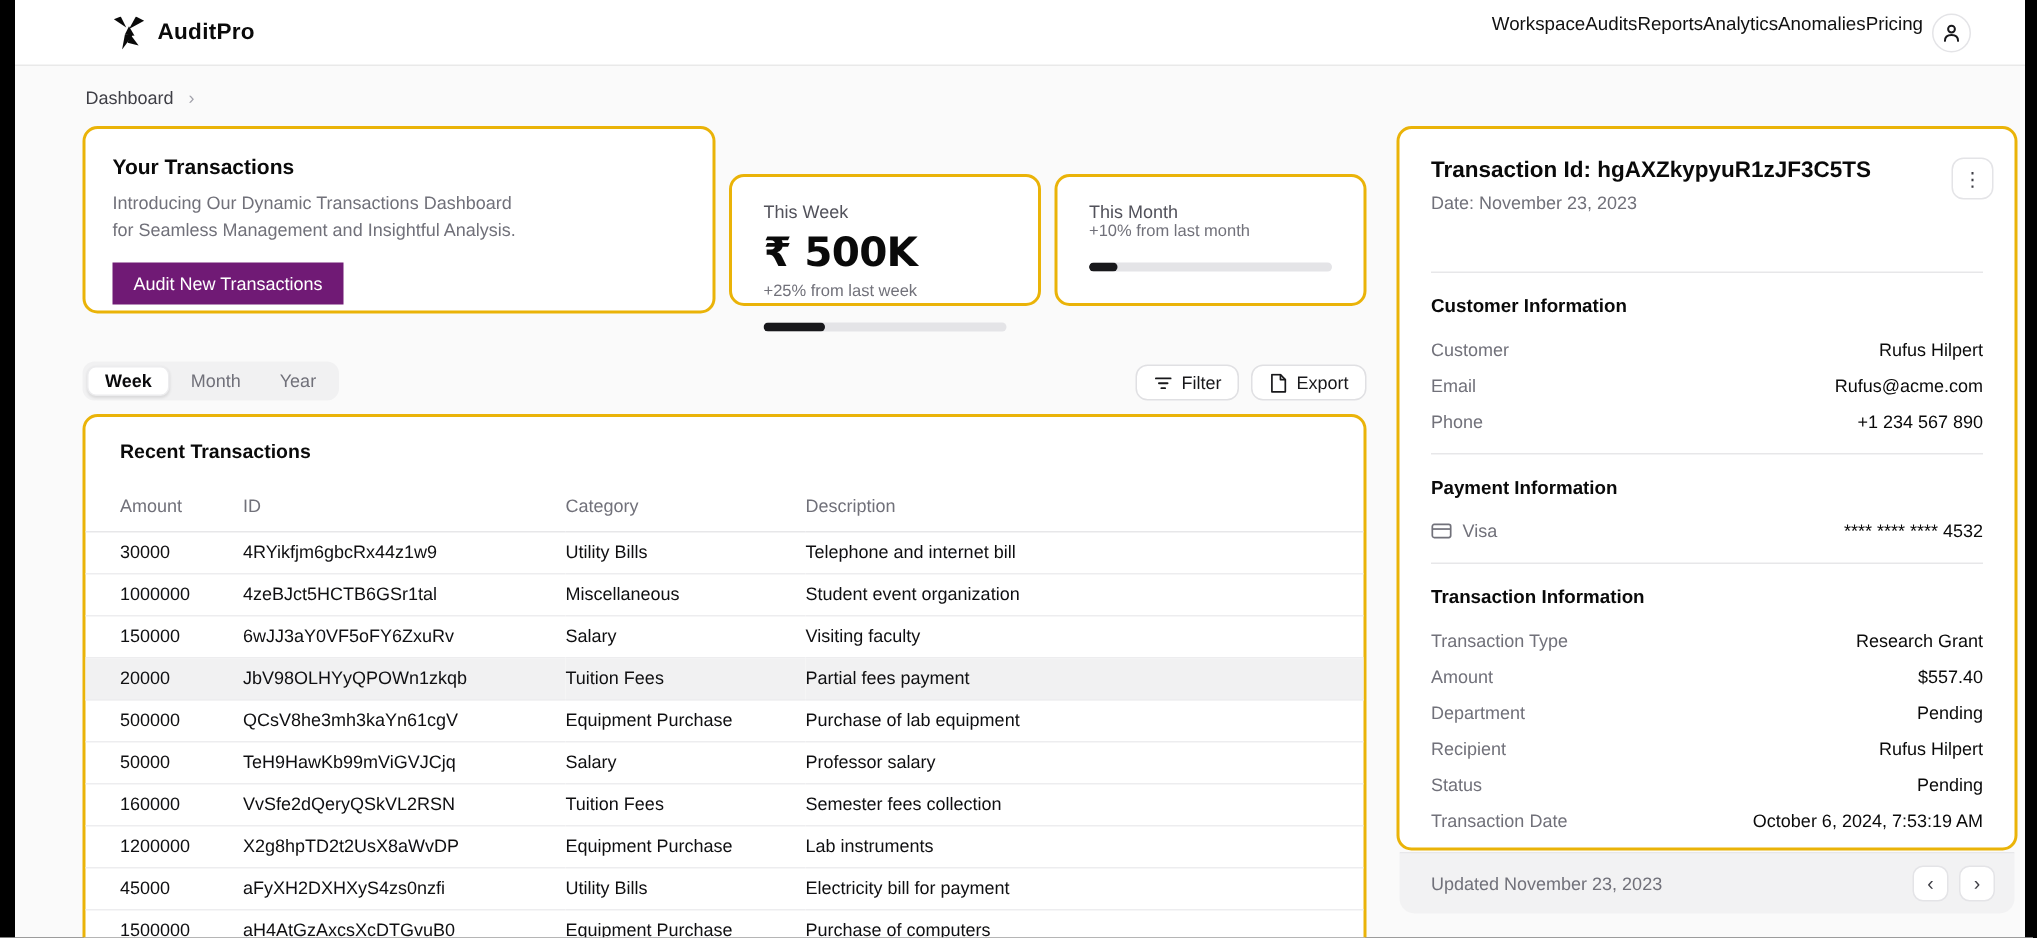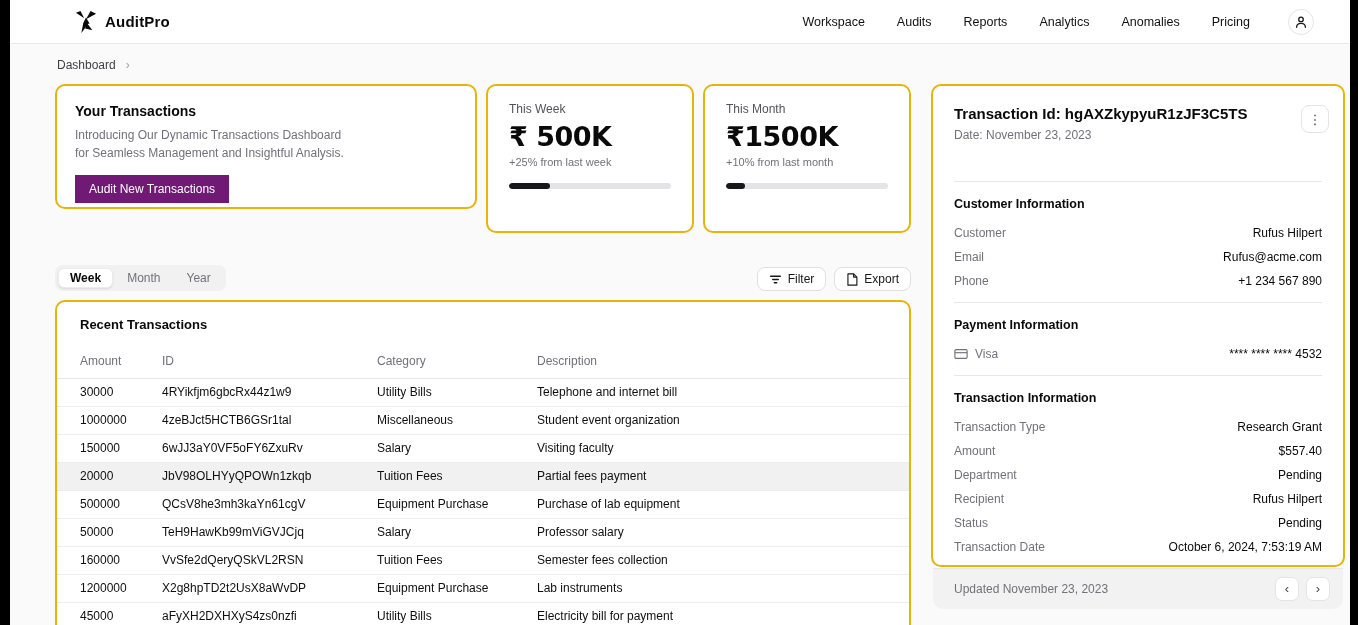--- a/index.html
+++ b/index.html
@@ -4,38 +4,38 @@
 <style>
   * { margin:0; padding:0; box-sizing:border-box; }
   html,body { width:1358px; height:625px; overflow:hidden; }
   body { background:#000; font-family:"Liberation Sans", sans-serif; }
   .app { position:relative; margin-left:10px; width:1340px; height:625px; background:#fafafa; overflow:hidden; }
 
   
   .topbar { height:44px; background:#fff; border-bottom:1px solid #e9e9e9; display:flex; align-items:center; justify-content:space-between; padding:0 36px 0 65px; }
   .brand { display:flex; align-items:center; gap:8px; }
   .brand-name { font-size:15px; font-weight:800; color:#0a0a0a; letter-spacing:.2px; }
-  .nav { display:flex; align-items:center; gap:32px; }
+  .nav { display:flex; align-items:flex-start; gap:0; }
   .nav-item { font-size:12.5px; color:#111; cursor:pointer; text-decoration:none; }
   .avatar { width:26px; height:26px; border-radius:50%; border:1px solid #e4e4e7; background:#fff; display:flex; align-items:center; justify-content:center; margin-left:6px; }
 
   
   .main { padding:14px 0 0 45px; }
   .breadcrumb { display:flex; align-items:center; gap:10px; font-size:12px; color:#3f3f46; margin:0 0 12px 2px; }
   .crumb-sep { color:#a1a1aa; font-size:12px; }
   .layout { display:grid; grid-template-columns:856px 414px; gap:20px; align-items:start; }
 
   
   .cards-row { display:grid; grid-template-columns:422px 208px 208px; gap:9px; }
   .card { background:#fff; border:2px solid #eab308; border-radius:10px; }
   .hero-card { padding:17px 18px; height:125px; }
   .hero-title { font-size:14px; font-weight:700; color:#0a0a0a; margin-bottom:7px; }
   .hero-sub { font-size:12px; color:#71717a; line-height:1.5; }
   .cta-btn { margin-top:13px; background:#701a75; color:#fff; font-size:12px; border:none; border-radius:0; padding:7px 14px; cursor:pointer; font-family:inherit; }
-  .stat-card { padding:16px 21px; height:149px; }
+  .stat-card { padding:16px 21px; height:88px;margin-top:32px; }
   .stat-label { font-size:12px; color:#52525b; }
   .stat-value { font-size:27px; font-weight:700; color:#0a0a0a; margin:5px 0 4px; font-family:"DejaVu Sans","Liberation Sans",sans-serif; letter-spacing:-.5px; }
   .stat-change { font-size:11px; color:#71717a; }
   .progress { margin-top:15px; height:6px; background:#e4e4e7; border-radius:999px; overflow:hidden; }
   .progress-fill { height:100%; background:#18181b; border-radius:999px; }
 
   
   .tabs-row { margin-top:32px; display:flex; align-items:flex-end; justify-content:space-between; }
   .seg { display:inline-flex; background:#f1f1f2; border-radius:8px; padding:3px; gap:2px; }
   .seg-tab { font-size:12px; color:#71717a; padding:3px 12px; border-radius:6px; cursor:pointer; }
@@ -136,21 +136,20 @@
             <div class="stat-label">This Week</div>
             <div class="stat-value">₹ 500K</div>
             <div class="stat-change">+25% from last week</div>
             <div class="progress">
               <div class="progress-fill" style="width: 25%;"></div>
             </div>
           </div>
 
           <div class="card stat-card">
             <div class="stat-label">This Month</div>
-            <div class="stat-value">₹1500K</div>
             <div class="stat-change">+10% from last month</div>
             <div class="progress">
               <div class="progress-fill" style="width: 12%;"></div>
             </div>
           </div>
         </div>
 
         <div class="tabs-row">
           <div class="seg">
               <span class="seg-tab active">Week</span>

